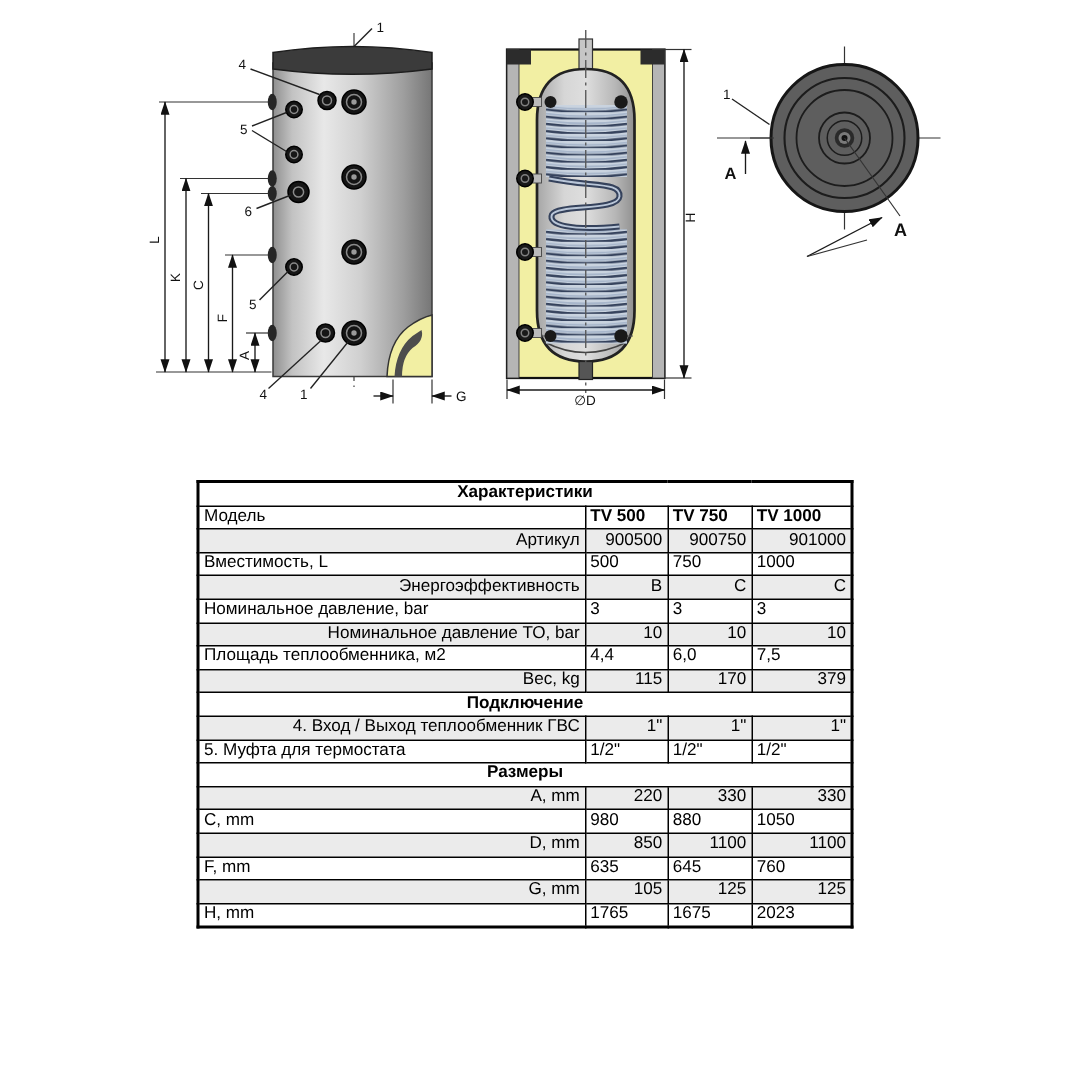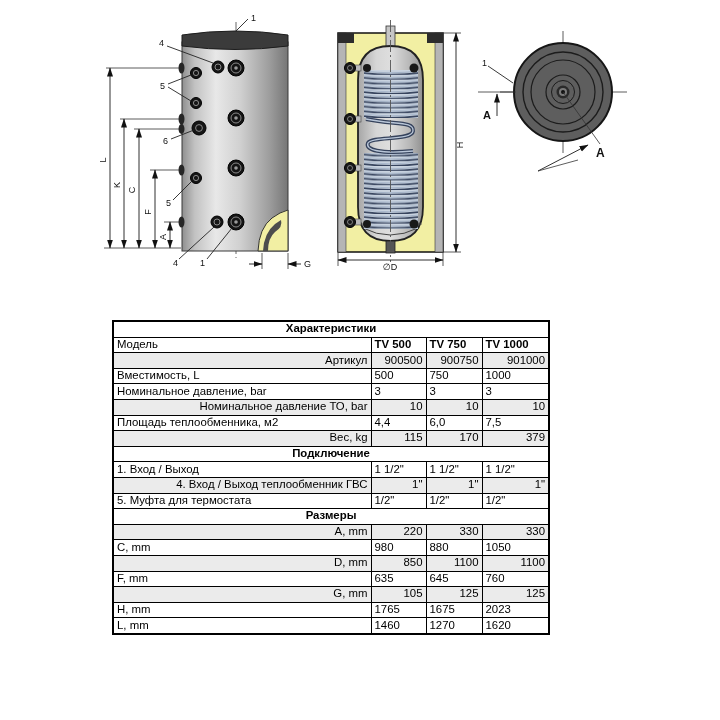--- a/index.html
+++ b/index.html
@@ -5,21 +5,21 @@
   html,body{margin:0;padding:0;background:#fff;}
   body{width:720px;height:720px;position:relative;font-family:"Liberation Sans",sans-serif;}
   #drawing{position:absolute;left:0;top:0;}
   .thin{stroke:#333;stroke-width:0.8;fill:none;}
   .cl{stroke:#555;stroke-width:0.9;stroke-dasharray:12 3 2 3;fill:none;}
   .dim{stroke:#1a1a1a;stroke-width:0.9;fill:none;}
   .leader{stroke:#222;stroke-width:0.9;fill:none;}
   .lbl{font-family:"Liberation Sans",sans-serif;font-size:9px;fill:#111;}
   .lblb{font-family:"Liberation Sans",sans-serif;font-size:11px;font-weight:bold;fill:#111;}
   .lblB{font-family:"Liberation Sans",sans-serif;font-size:12px;font-weight:bold;fill:#111;}
-  #spec-table-wrap{position:absolute;left:112px;top:320px;}
+  #spec-table-wrap{position:absolute;left:131px;top:320px;}
   table.spec{border-collapse:collapse;table-layout:fixed;width:436px;border:2px solid #000;
     font-family:"Liberation Sans",sans-serif;font-size:11.4px;color:#000;}
   table.spec td{border:1px solid #000;height:14.6px;padding:0 3px;line-height:1.05;
     white-space:nowrap;overflow:hidden;vertical-align:middle;}
   td.section-cell{text-align:center;font-weight:bold;border-top:2px solid #000;border-bottom:2px solid #000;}
   td.label-cell{font-weight:normal;}
   tr.shaded td{background:#ebebeb;text-align:right;}
   td.value-cell.bold{font-weight:bold;}
   col.c0{width:258px;} col.c1{width:55px;} col.c2{width:56px;} col.c3{width:67px;}
 </style>
@@ -285,20 +285,26 @@
           <td class="value-cell">900500</td>
           <td class="value-cell">900750</td>
           <td class="value-cell">901000</td>
         </tr>
         <tr>
           <td class="label-cell">Вместимость, L</td>
           <td class="value-cell">500</td>
           <td class="value-cell">750</td>
           <td class="value-cell">1000</td>
         </tr>
+        <tr class="shaded">
+          <td class="label-cell">Энергоэффективность</td>
+          <td class="value-cell">B</td>
+          <td class="value-cell">C</td>
+          <td class="value-cell">C</td>
+        </tr>
         <tr>
           <td class="label-cell">Номинальное давление, bar</td>
           <td class="value-cell">3</td>
           <td class="value-cell">3</td>
           <td class="value-cell">3</td>
         </tr>
         <tr class="shaded">
           <td class="label-cell">Номинальное давление ТО, bar</td>
           <td class="value-cell">10</td>
           <td class="value-cell">10</td>
@@ -312,26 +318,20 @@
         </tr>
         <tr class="shaded">
           <td class="label-cell">Вес, kg</td>
           <td class="value-cell">115</td>
           <td class="value-cell">170</td>
           <td class="value-cell">379</td>
         </tr>
         <tr>
           <td colspan="4" class="section-cell">Подключение</td>
         </tr>
-        <tr>
-          <td class="label-cell">1. Вход / Выход</td>
-          <td class="value-cell">1 1/2"</td>
-          <td class="value-cell">1 1/2"</td>
-          <td class="value-cell">1 1/2"</td>
-        </tr>
         <tr class="shaded">
           <td class="label-cell">4. Вход / Выход теплообменник ГВС</td>
           <td class="value-cell">1"</td>
           <td class="value-cell">1"</td>
           <td class="value-cell">1"</td>
         </tr>
         <tr>
           <td class="label-cell">5. Муфта для термостата</td>
           <td class="value-cell">1/2"</td>
           <td class="value-cell">1/2"</td>
@@ -369,21 +369,15 @@
           <td class="value-cell">105</td>
           <td class="value-cell">125</td>
           <td class="value-cell">125</td>
         </tr>
         <tr>
           <td class="label-cell">H, mm</td>
           <td class="value-cell">1765</td>
           <td class="value-cell">1675</td>
           <td class="value-cell">2023</td>
         </tr>
-        <tr>
-          <td class="label-cell">L, mm</td>
-          <td class="value-cell">1460</td>
-          <td class="value-cell">1270</td>
-          <td class="value-cell">1620</td>
-        </tr>
       </tbody>
   </table>
 </div>
 
 </body></html>

